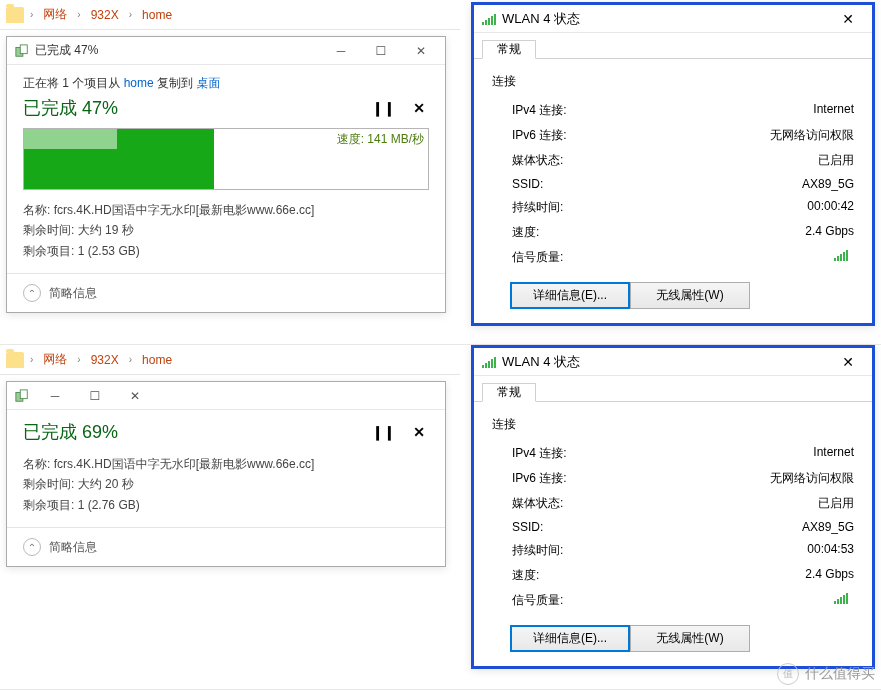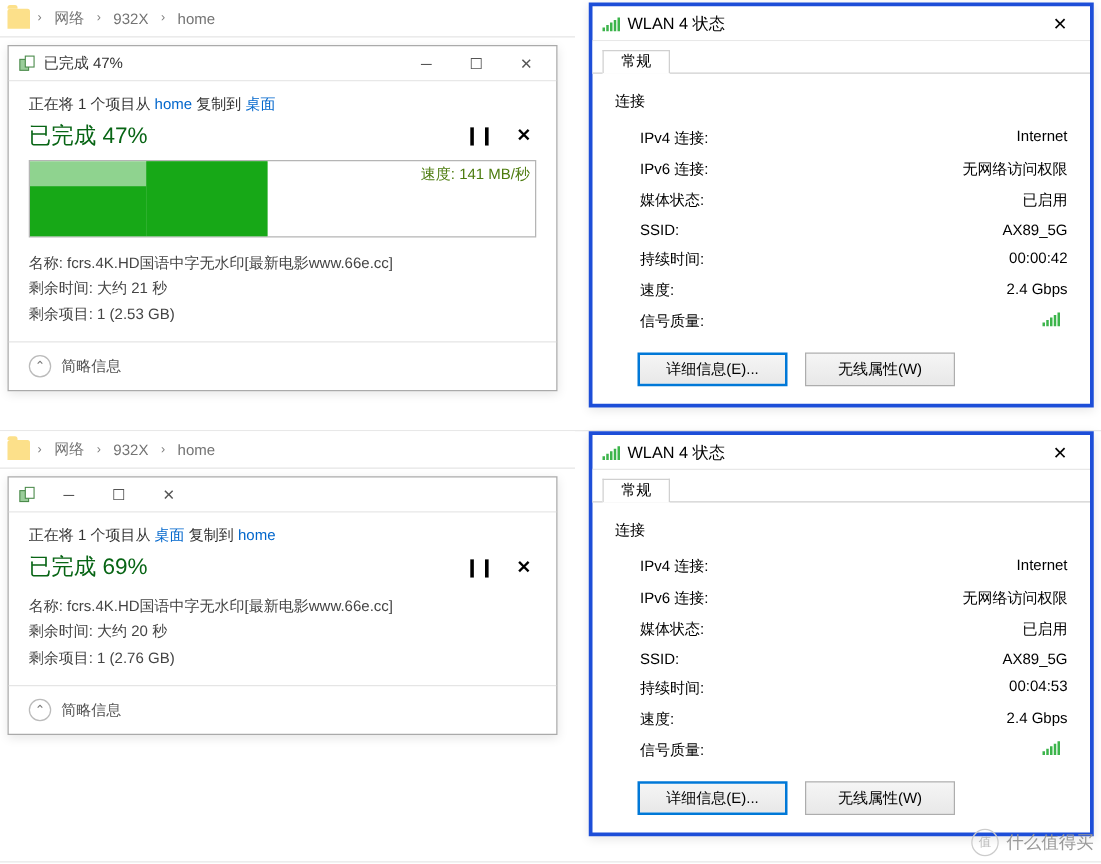--- a/index.html
+++ b/index.html
@@ -4,21 +4,21 @@
 <style>
 * { box-sizing: border-box; margin: 0; padding: 0; font-family: "Microsoft YaHei", "Segoe UI", sans-serif; }
 body { background: #fff; width: 881px; font-size: 12px; color: #000; }
 .half { position: relative; border-bottom: 1px solid #e8e8e8; }
 
 
 .crumbbar { display: flex; align-items: center; height: 30px; padding: 0 6px; gap: 4px; background: #fff; border-bottom: 1px solid #e5e5e5; width: 460px; }
 .crumbbar .folder-ic { width: 18px; height: 16px; background: #fce08a; border-radius: 2px 2px 0 0; position: relative; }
 .crumbbar .folder-ic:before { content:""; position:absolute; top:-3px; left:0; width:8px; height:3px; background:#fce08a; border-radius:2px 2px 0 0;}
 .crumbbar .sep { color:#808080; font-size:10px; margin:0 2px;}
-.crumb { padding: 2px 4px; color:#737373; }
+.crumb { padding: 2px 4px; color:#c2410c; }
 
 
 .copywin { position:relative; margin: 6px 0 0 6px; width: 440px; background:#fff; border:1px solid #aaa; box-shadow: 0 2px 8px rgba(0,0,0,.1); }
 .copywin .titlebar { display:flex; align-items:center; height:28px; padding:0 4px 0 8px; border-bottom:1px solid #e8e8e8; }
 .tb-icon { width:14px; height:14px; margin-right:6px; display:flex; align-items:center; justify-content:center; }
 .tb-icon svg { width:14px; height:14px; }
 .tb-title { flex:1; font-size:12px; color:#333;}
 .win-btn { width:40px; height:24px; display:flex; align-items:center; justify-content:center; color:#555; }
 .copywin .body { padding: 10px 16px 12px; }
 .line1 { font-size:12px; color:#333; margin-bottom:4px; }
@@ -49,21 +49,21 @@
 .wlan-tb .closebtn { width:40px; height:24px; display:flex;align-items:center;justify-content:center; font-size:14px;}
 .tabstrip { display:flex; border-bottom:1px solid #d0d0d0; background:#fff; padding:6px 8px 0; }
 .tab { border:1px solid #d0d0d0; border-bottom:1px solid #fff; padding:0 14px; font-size:12px; background:#fff; position:relative; top:1px;}
 .wlan-body { padding:10px 18px 14px; font-size:12px; }
 .grp-title { margin:4px 0 8px; }
 .rows { }
 .row { display:flex; justify-content:space-between; padding:4px 0 4px 20px; }
 .row .k { color:#000; }
 .row .v { color:#000; text-align:right; }
 .row .sig { }
-.btnrow { display:flex; gap:14px; margin:12px 0 0 18px; }
+.btnrow { display:flex; gap:0; margin:12px 0 0 18px; }
 .wbtn { border:1px solid #adadad; background:linear-gradient(#f5f5f5,#e8e8e8); padding:4px 10px; font-size:12px; min-width:120px; text-align:center; }
 .wbtn.active { border:2px solid #0078d7; padding:3px 9px; }
 
 .watermark { position:absolute; right:6px; bottom:4px; font-size:14px; color:#999; display:flex; align-items:center; gap:6px; }
 .watermark .logo { width:22px;height:22px;border:1px solid #ccc;border-radius:50%;display:flex;align-items:center;justify-content:center;font-size:10px;color:#bbb;}
 </style>
 </head>
 <body>
 
 <div class="half" style="height:345px;">
@@ -102,21 +102,21 @@
         </div>
       </div>
       <div class="graphframe">
         <div class="speedlbl">速度: 141 MB/秒</div>
         <div class="area" id="area1" style="width: 47%;"></div>
         <div class="fill" style="left:0;width:23%;height:40px;"></div>
         <div class="fill" style="left:23%;width:24%;height:60px;"></div>
       </div>
       <div class="meta">
         <div><span>名称:</span> <span>fcrs.4K.HD国语中字无水印[最新电影www.66e.cc]</span></div>
-        <div><span>剩余时间:</span> <span>大约 21 秒</span></div>
+        <div><span>剩余时间:</span> <span>大约 19 秒</span></div>
         <div><span>剩余项目:</span> <span>1 (2.53 GB)</span></div>
       </div>
     </div>
     <div class="brief">
       <span class="chev">⌃</span>
       <span>简略信息</span>
     </div>
   </div>
 
   <div class="wlanwin top1">
@@ -197,23 +197,20 @@
         <svg viewBox="0 0 16 16">
             <rect x="1" y="4" width="8" height="10" fill="#9acd9a" stroke="#4a8a4a"></rect>
             <rect x="6" y="1" width="8" height="10" fill="#fff" stroke="#4a8a4a"></rect>
           </svg>
       </span>
       <span class="win-btn">─</span>
       <span class="win-btn">☐</span>
       <span class="win-btn">✕</span>
     </div>
     <div class="body">
-      <div class="line1">
-        <span>正在将 1 个项目从 </span><span class="link">桌面</span><span> 复制到 </span><span class="link">home</span>
-      </div>
       <div class="hrow">
         <div class="bigtxt">已完成 69%</div>
         <div class="ctrl">
           <span>❙❙</span>
           <span>✕</span>
         </div>
       </div>
       <div class="meta">
         <div><span>名称:</span> <span>fcrs.4K.HD国语中字无水印[最新电影www.66e.cc]</span></div>
         <div><span>剩余时间:</span> <span>大约 20 秒</span></div>

